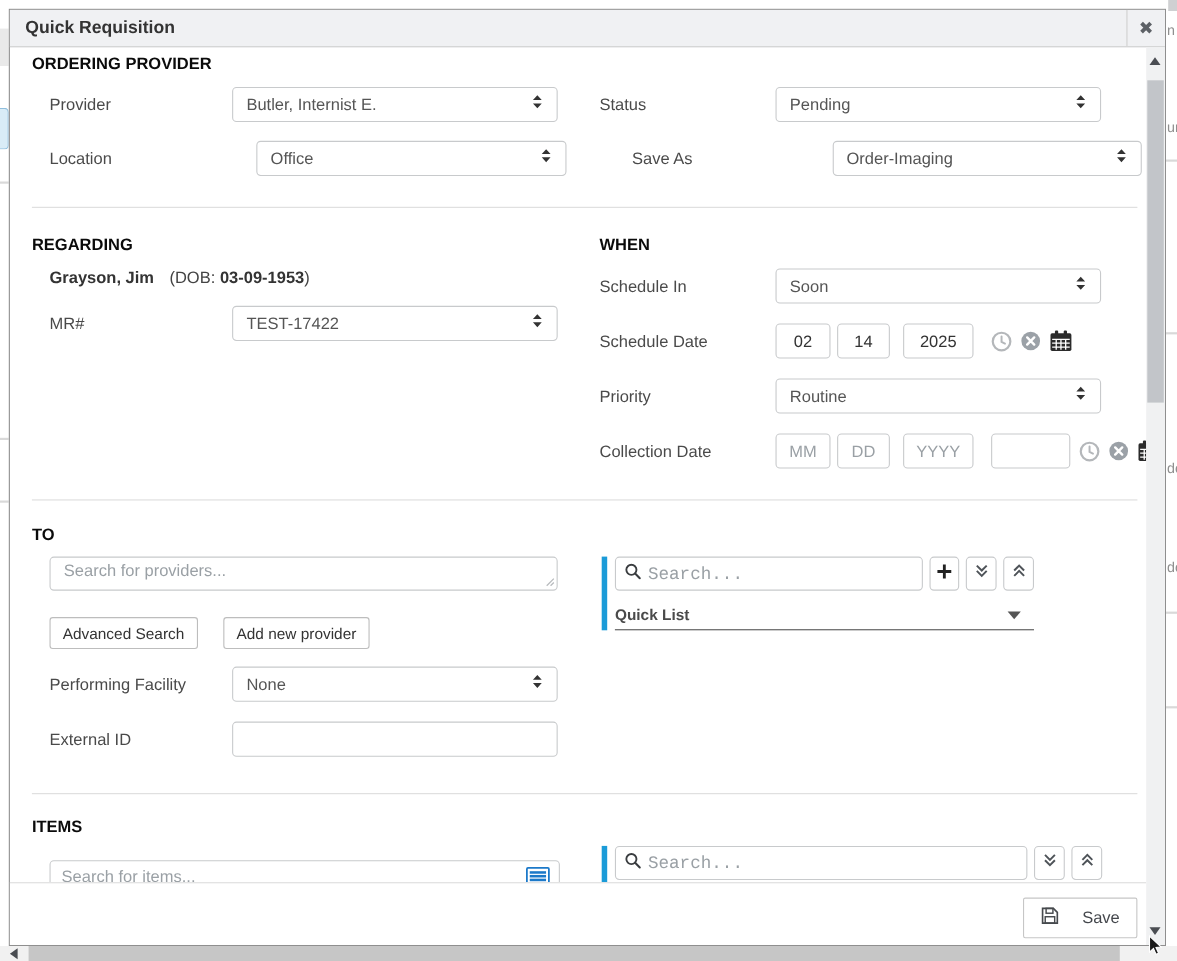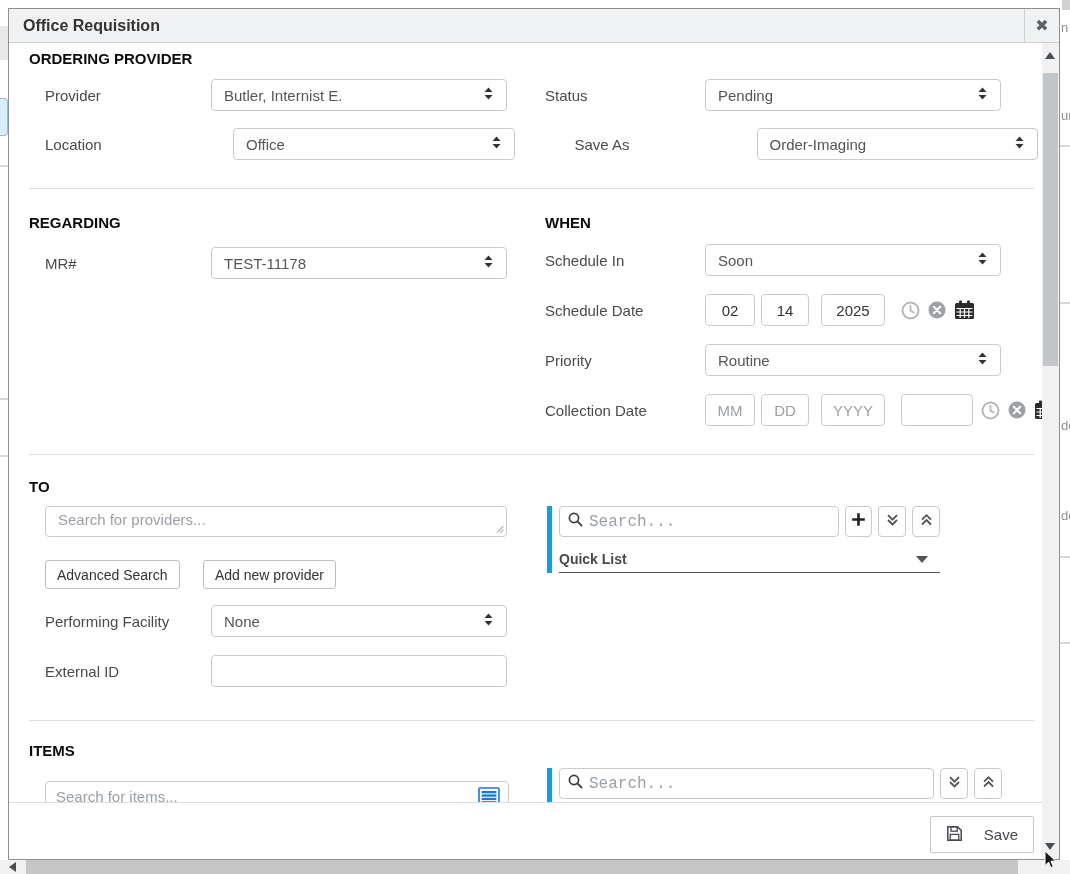--- a/index.html
+++ b/index.html
@@ -116,21 +116,21 @@
 <span class="edge-text" style="top:108px;">ur</span>
 <span class="edge-text" style="top:418px;">de</span>
 <span class="edge-text" style="top:508px;">do</span>
 <div class="edge-line" style="left:1060px;top:145px;width:10px;height:2px;"></div>
 <div class="edge-line" style="left:1060px;top:302px;width:10px;height:2px;"></div>
 <div class="edge-line" style="left:1060px;top:556px;width:10px;height:2px;"></div>
 <div class="edge-line" style="left:1060px;top:642px;width:10px;height:2px;"></div>
 
 <div class="modal">
   <div class="modal-header">
-    <div class="modal-title">Office Requisition</div>
+    <div class="modal-title">Quick Requisition</div>
     <div class="modal-close">
       <span>✖</span>
     </div>
   </div>
 
   <div class="modal-main">
     <div class="content-col">
       <div class="scrollarea">
 
         <div class="sec-heading">ORDERING PROVIDER</div>
@@ -173,24 +173,27 @@
                 </svg>
             </span>
           </div>
         </div>
 
         <hr class="divider" style="margin-top:28px;">
 
         <div class="twocol" style="margin-top:25px;">
           <div class="col-left">
             <div class="sec-heading">REGARDING</div>
+            <div style="margin:13px 0 0 24px;">
+              <span class="pname">Grayson, Jim</span><span class="pdob"><span>(DOB: </span><b>03-09-1953</b><span>)</span></span>
+            </div>
             <div class="frow" style="margin-top:16px;">
               <span class="flabel">MR#</span>
               <div class="sel">
-                <span class="sel-text">TEST-11178</span>
+                <span class="sel-text">TEST-17422</span>
                 <span>
                   <svg width="15" height="15" viewBox="0 0 15 15">
                       <path fill="#333" d="M3.5 6 L7.5 1.6 L11.5 6 Z M3.5 9 L7.5 13.4 L11.5 9 Z"></path>
                     </svg>
                 </span>
               </div>
             </div>
           </div>
           <div class="col-right">
             <div class="sec-heading" style="margin-left:0;">WHEN</div>

